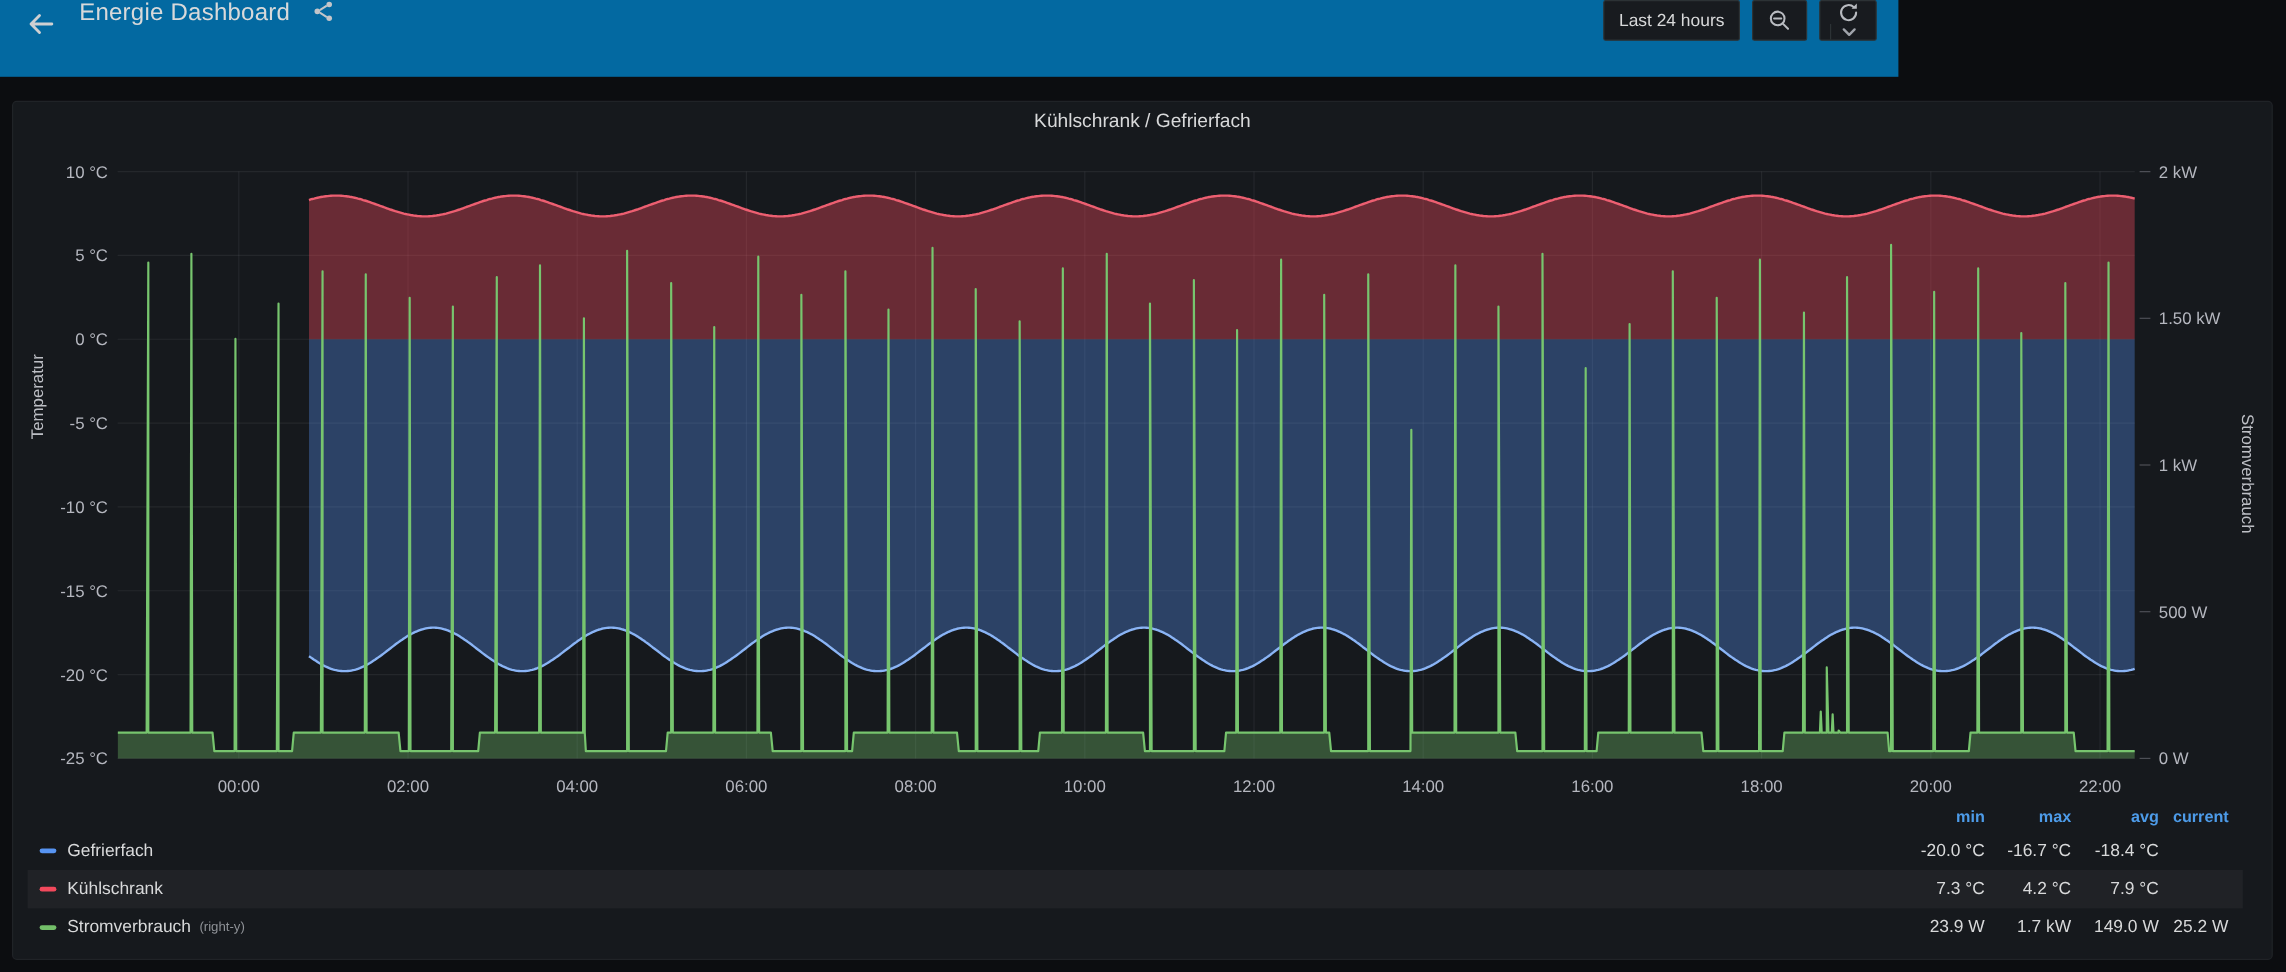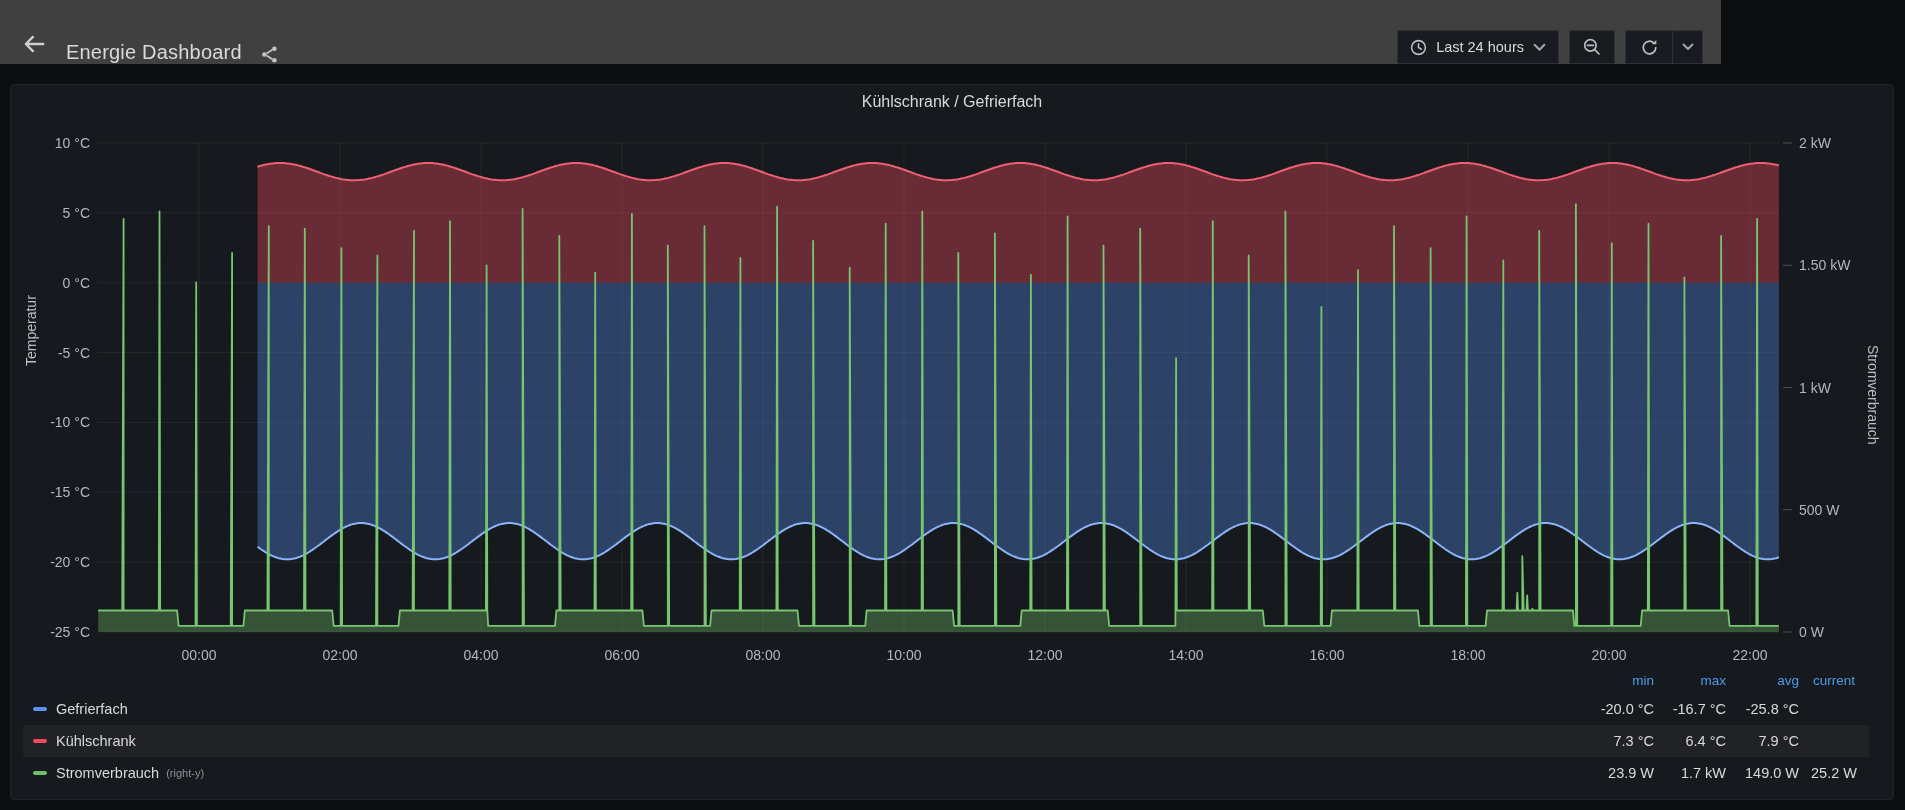--- a/index.html
+++ b/index.html
@@ -6,35 +6,35 @@
   html,body { margin:0; padding:0; }
   body {
     width:1905px; height:810px; overflow:hidden;
     background:#0c0d10;
     font-family:"Liberation Sans", sans-serif;
     color:#d8d9da;
     position:relative;
   }
   
   .topbar {
-    position:absolute; left:0; top:0; width:1721px; height:64px;
-    background:#404040;
-    display:flex; align-items:flex-end; padding:0 10px 0 14px;
+    position:absolute; left:0; top:0; width:1582px; height:64px;
+    background:#0369a1;
+    display:flex; align-items:flex-start; padding:0 10px 0 14px;
   }
   .icon-btn {
     width:40px; height:40px; display:flex; align-items:center; justify-content:center;
     border-radius:2px; cursor:pointer; flex:0 0 auto;
   }
   .dash-title { font-size:20px; font-weight:500; color:#d8d9da; margin-left:12px; letter-spacing:0.2px; }
   .share-wrap { margin-left:18px; display:flex; align-items:center; cursor:pointer; }
   .tb-spacer { flex:1; }
   .tb-right { display:flex; align-items:center; gap:10px; padding-right:8px; }
   .gbtn {
     height:34px; background:#181b1f; border:1px solid #2c3235; border-radius:2px;
-    display:flex; align-items:center; color:#d8d9da; cursor:pointer;
+    display:flex; align-items:center; color:#d8d9da; cursor:pointer;flex-direction:column;
   }
   .timepicker { padding:0 12px; gap:9px; font-size:14.5px; font-weight:500; }
   .sq { width:46px; justify-content:center; }
   .split { padding:0; }
   .split .seg { height:100%; display:flex; align-items:center; justify-content:center; cursor:pointer; }
   .split .seg.main { width:46px; }
   .split .seg.caret { width:30px; border-left:1px solid #2c3235; }
   
   .panel {
     position:absolute; left:10px; top:84px; width:1884px; height:716px;
@@ -47,21 +47,21 @@
   #chart { position:absolute; left:0; top:36px; }
   .yname {
     position:absolute; color:#bdbfc5; font-size:14px;
     display:flex; align-items:center; justify-content:center;
   }
   .yname-left  { left:12px;  top:66px;  height:360px; writing-mode:vertical-rl; transform:rotate(180deg); }
   .yname-right { right:12px; top:130px; height:360px; writing-mode:vertical-rl; }
   
   .legend { position:absolute; left:12px; right:24px; top:582px; }
   .lrow { display:flex; align-items:center; height:32px; font-size:14.5px; color:#d8d9da; }
-  .lrow.header { height:26px; font-size:13.5px; font-weight:400; color:#4d9be8; }
+  .lrow.header { height:26px; font-size:13.5px; font-weight:700; color:#4d9be8; }
   .lrow.stripe { background:rgba(255,255,255,0.045); }
   .lname { cursor:pointer; }
   .lsuffix { color:#8e9196; font-size:11px; margin-left:7px; }
   .lspace { flex:1; }
   .lcol { flex:0 0 auto; text-align:right; }
   .lcol.c-min { width:95px; } .lcol.c-max { width:72px; }
   .lcol.c-avg { width:73px; } .lcol.c-current { width:70px;text-align:center; }
   .lcol.head { cursor:pointer; }
   .swatch { width:14px; height:4px; border-radius:2px; margin:0 9px 0 10px; flex:0 0 auto; }
   svg.ic { display:block; }
@@ -190,29 +190,29 @@
         <div class="lcol head c-max">max</div>
         <div class="lcol head c-avg">avg</div>
         <div class="lcol head c-current">current</div>
       </div>
       <div class="lrow">
         <div class="swatch" style="background: rgb(87, 148, 242);"></div>
         <span class="lname">Gefrierfach</span>
         <div class="lspace"></div>
         <div class="lcol c-min">-20.0 °C</div>
         <div class="lcol c-max">-16.7 °C</div>
-        <div class="lcol c-avg">-25.8 °C</div>
+        <div class="lcol c-avg">-18.4 °C</div>
         <div class="lcol c-current"></div>
       </div>
       <div class="lrow stripe">
         <div class="swatch" style="background: rgb(242, 73, 92);"></div>
         <span class="lname">Kühlschrank</span>
         <div class="lspace"></div>
         <div class="lcol c-min">7.3 °C</div>
-        <div class="lcol c-max">6.4 °C</div>
+        <div class="lcol c-max">4.2 °C</div>
         <div class="lcol c-avg">7.9 °C</div>
         <div class="lcol c-current"></div>
       </div>
       <div class="lrow">
         <div class="swatch" style="background: rgb(115, 191, 105);"></div>
         <span class="lname">Stromverbrauch</span>
         <span class="lsuffix">(right-y)</span>
         <div class="lspace"></div>
         <div class="lcol c-min">23.9 W</div>
         <div class="lcol c-max">1.7 kW</div>

